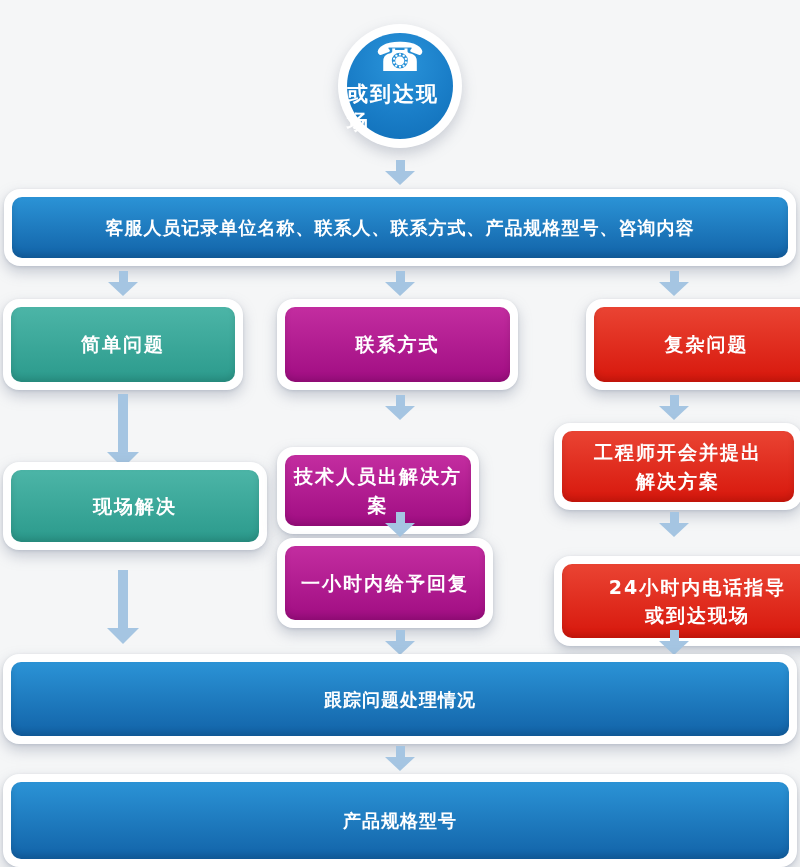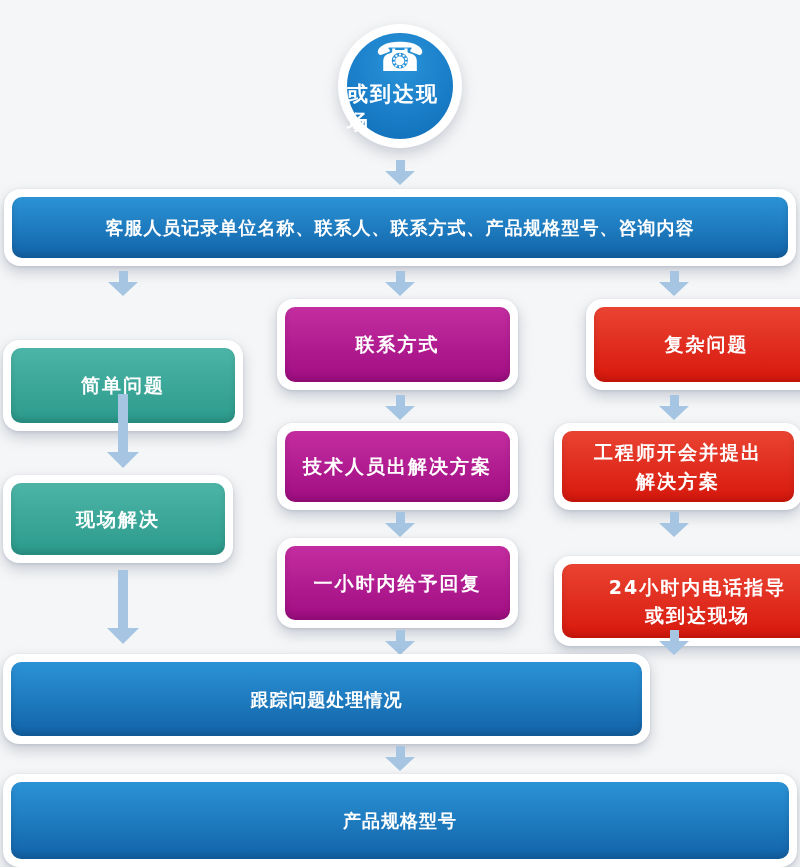--- a/index.html
+++ b/index.html
@@ -42,29 +42,29 @@
     box-shadow: inset 0 -4px 6px rgba(0,0,0,.12);
   }
   .blue    { background: linear-gradient(180deg, var(--blue_top,#2b93d6), var(--blue_bottom,#1263a8)); }
   .teal    { background: linear-gradient(180deg, var(--teal_top,#4cb5a7), var(--teal_bottom,#2b9a8c)); }
   .magenta { background: linear-gradient(180deg, var(--magenta_top,#c32da0), var(--magenta_bottom,#a00d82)); }
   .red     { background: linear-gradient(180deg, var(--red_top,#ea4433), var(--red_bottom,#d7170c)); }
   .banner .inner { font-size: 18px; letter-spacing: 1px; }
 
   
   .banner-record  { left: 4px;   top: 189px; width: 792px; height: 77px; }
-  .b-simple       { left: 3px;   top: 299px; width: 240px; height: 91px; margin-top: 41px; }
+  .b-simple       { left: 3px;   top: 299px; width: 240px; height: 91px; }
   .b-general      { left: 277px; top: 299px; width: 241px; height: 91px; }
   .b-complex      { left: 554px; top: 299px; width: 241px; height: 91px; margin-left: 32px; }
-  .b-onsite       { left: 3px;   top: 475px; width: 230px; height: 88px; }
-  .b-tech         { left: 277px; top: 423px; width: 241px; height: 87px; }
-  .b-reply        { left: 277px; top: 538px; width: 241px; height: 90px; }
+  .b-onsite       { left: 3px;   top: 462px; width: 264px; height: 88px; }
+  .b-tech         { left: 277px; top: 447px; width: 202px; height: 87px; }
+  .b-reply        { left: 277px; top: 538px; width: 216px; height: 90px; }
   .b-meeting      { left: 554px; top: 423px; width: 248px; height: 87px; }
   .b-guide        { left: 554px; top: 556px; width: 287px; height: 90px; }
-  .banner-track   { left: 3px;   top: 654px; width: 647px; height: 90px; }
+  .banner-track   { left: 3px;   top: 654px; width: 794px; height: 90px; }
   .banner-archive { left: 3px;   top: 774px; width: 794px; height: 93px; }
 
   
   .arrow { position: absolute; display: flex; flex-direction: column; align-items: center; }
   .arrow .stem { width: 9px; background: var(--arrow,#a5c5e2); }
   .arrow .head {
     width: 0; height: 0;
     border-style: solid; border-color: transparent;
     border-width: 14px 15px 0 15px;
     border-top-color: var(--arrow,#a5c5e2);

